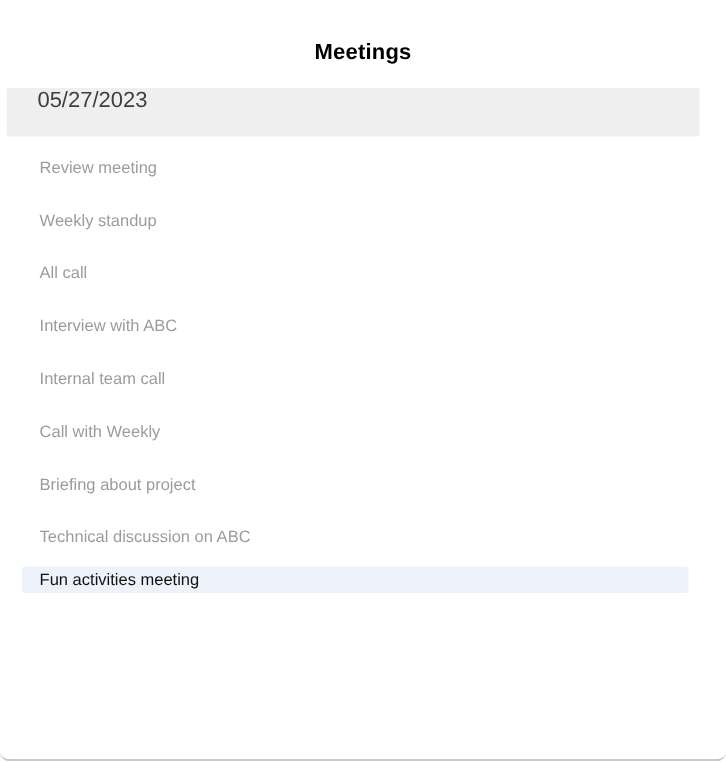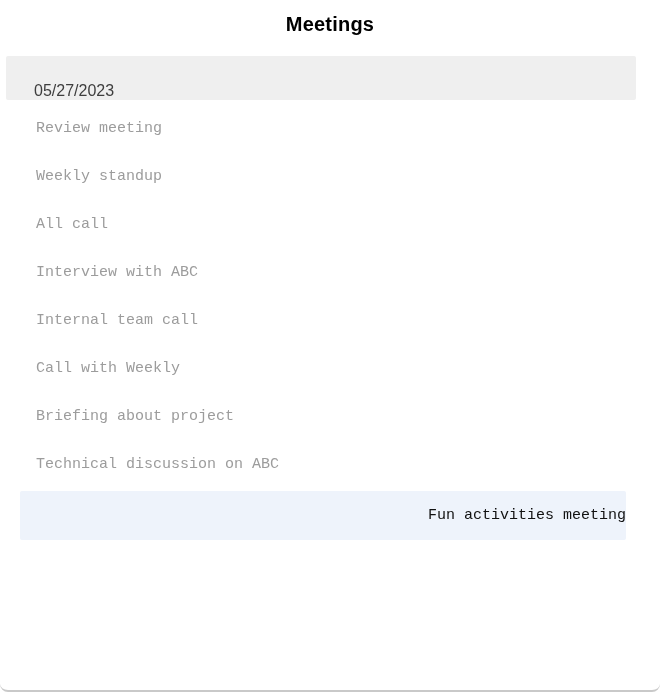--- a/index.html
+++ b/index.html
@@ -19,67 +19,66 @@
     border-radius: 8px;
     overflow: hidden;
     box-sizing: border-box;
   }
 
   .header {
     height: 48px;
     display: flex;
     align-items: center;
     justify-content: center;
+    margin-top: 24px;
   }
 
   .page-title {
     font-size: 20px;
     font-weight: 600;
     color: var(--title-text, #000000);
     letter-spacing: 0.2px;
   }
 
   .date-header {
     margin: 8px 24px 0 6px;
     height: 44px;
     background: var(--date-header-bg, #efefef);
     border-radius: 2px;
     display: flex;
-    align-items: flex-end;
+    align-items: flex-start;
     padding-left: 28px;
     box-sizing: border-box;
-    font-size: 16px;
+    font-size: 20px;
     color: var(--date-text, #3e3e3e);
   }
 
   .meeting-list {
     padding-top: 4px;
-    font-family: Liberation Mono, monospace;
   }
 
   .meeting-item {
     height: 48px;
     display: flex;
     align-items: center;
     padding-left: 36px;
     box-sizing: border-box;
     font-size: 15px;
     color: var(--item-text, #9c9c9c);
     cursor: default;
     user-select: none;
   }
 
   .meeting-item.selected {
-    height: 49px;
+    height: 24px;
     margin: 3px 34px 4px 20px;
     padding-left: 16px;
     background: var(--selected-bg, #eef3fb);
     border-radius: 2px;
     color: var(--selected-text, #111111);
-    justify-content: flex-end;
   }
 </style>
 </head>
 <body>
 
 <div class="app-window">
 
   <div class="header">
     <div class="page-title">Meetings</div>
   </div>

